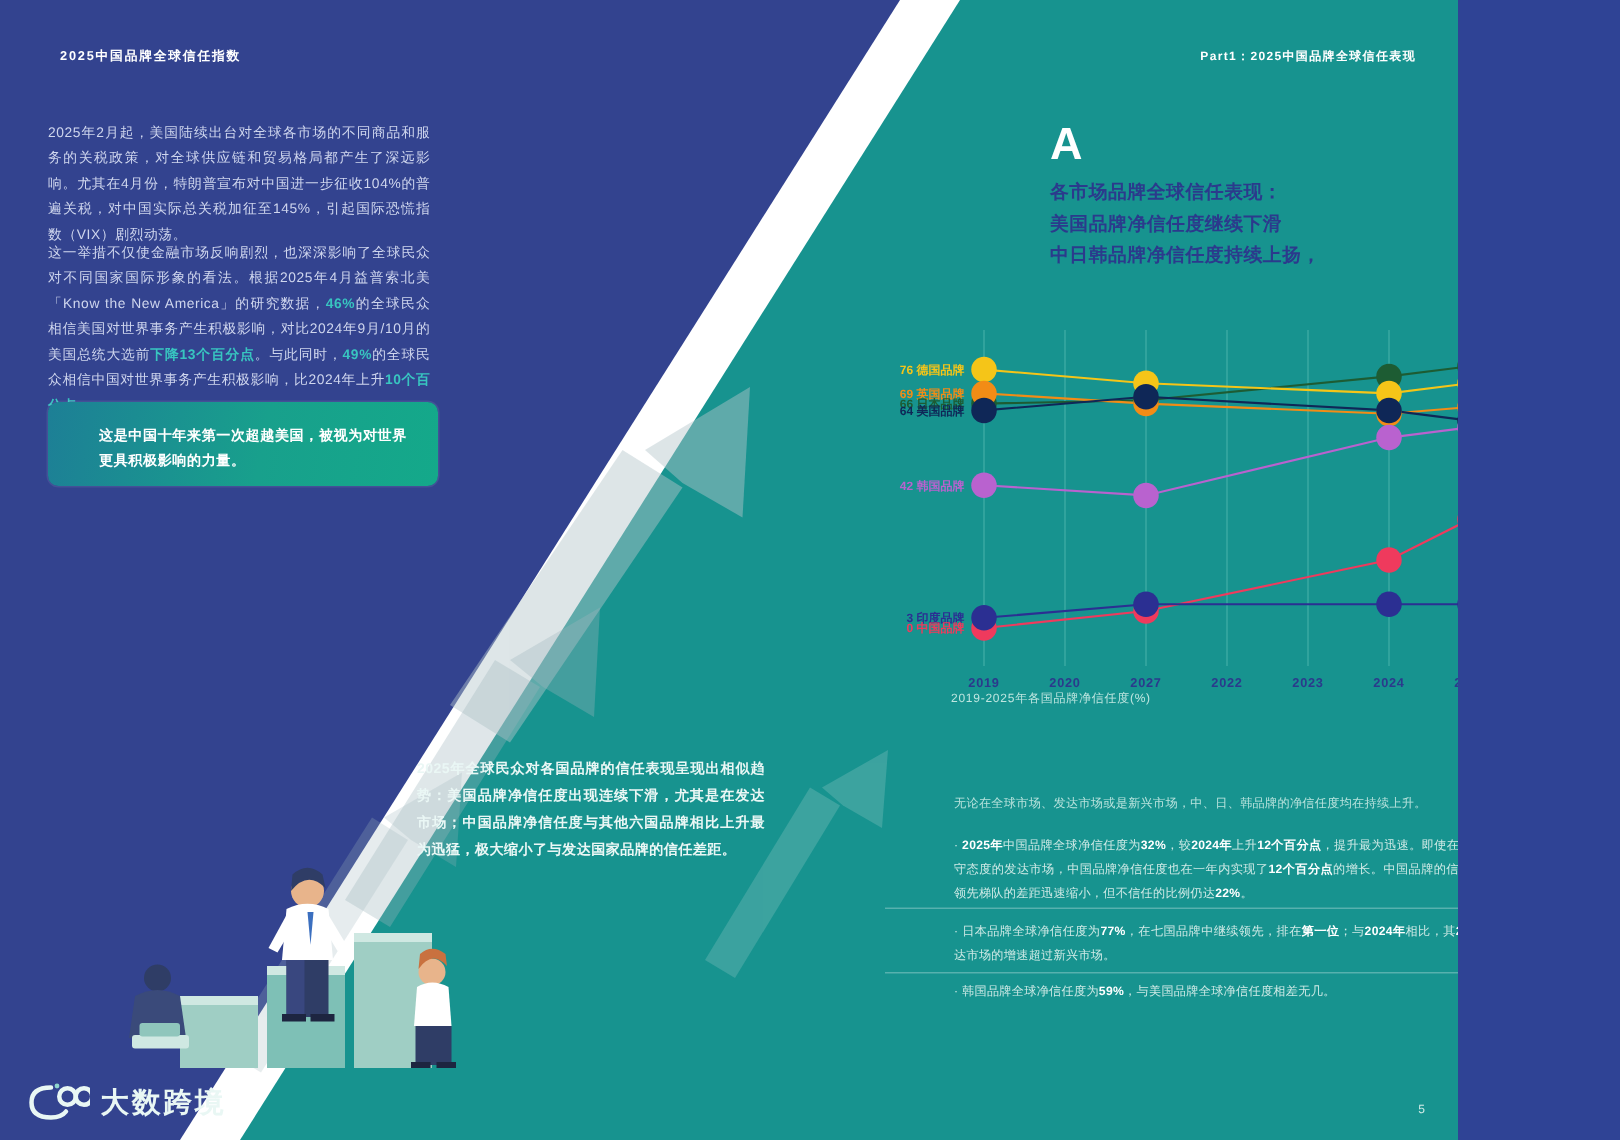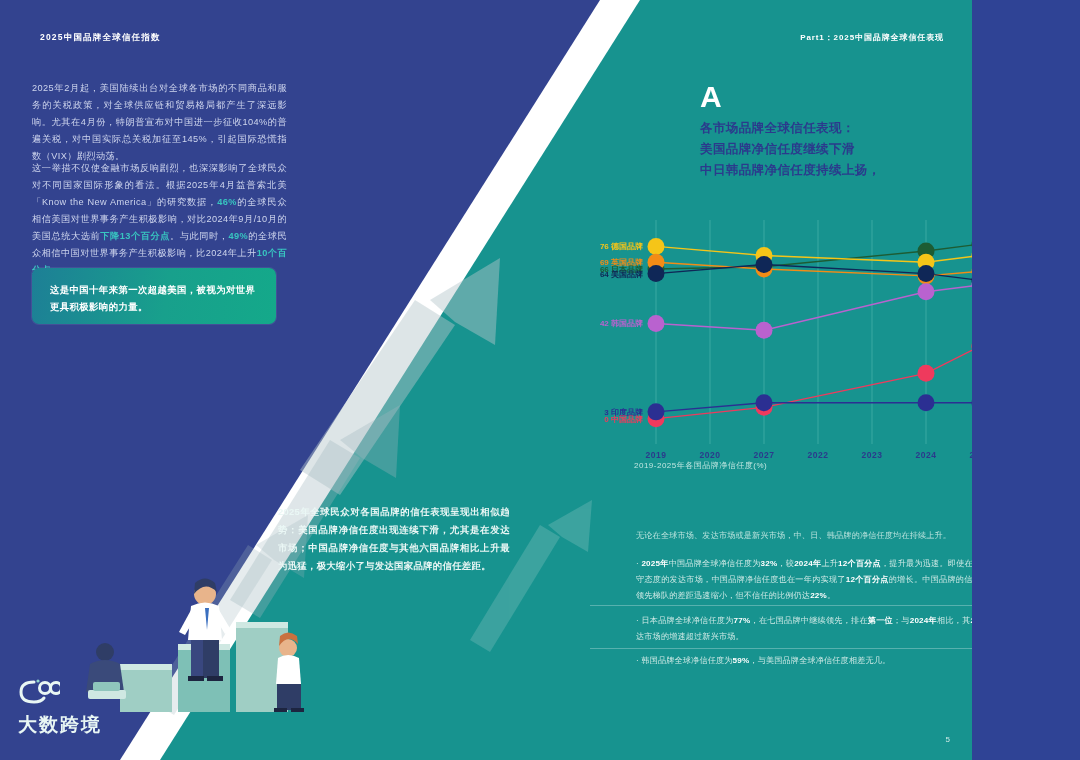--- a/index.html
+++ b/index.html
@@ -45,37 +45,38 @@
   }
   .p1{left:32px;top:80px;}
   .p2{left:32px;top:160px;}
   .tealtx{color:#38c5c0;font-weight:bold;}
 
   .callout{
     position:absolute;left:32px;top:268px;width:244px;height:56px;
     border-radius:7px;
     background:linear-gradient(100deg,#1d7f96 0%,#18a08c 55%,#14a98a 100%);
     box-shadow:0 0 0 1px rgba(255,255,255,.08);
+    padding-left:16px;
   }
   .callout span{
     display:block;padding:13px 18px 0 18px;
     color:#ffffff;font-size:9.4px;line-height:17px;font-weight:bold;letter-spacing:.4px;
   }
 
   .teal-note{
     position:absolute;left:278px;top:503px;width:232px;
     color:#eaf7f5;font-size:9.4px;line-height:18px;font-weight:bold;
     letter-spacing:.3px;text-align:justify;
   }
 
   
   .illus{position:absolute;left:60px;top:560px;width:320px;height:160px;}
 
   
-  .logo{position:absolute;left:18px;bottom:22px;display:flex;align-items:flex-start;gap:7px;flex-direction:column;}
+  .logo{position:absolute;left:18px;bottom:12px;display:flex;align-items:center;gap:7px;}
   .logo-text{color:#e9f7f4;font-size:19px;font-weight:bold;letter-spacing:2px;}
 
   
   .big-A{
     position:absolute;left:700px;top:82px;
     color:#ffffff;font-size:30px;font-weight:bold;line-height:30px;
   }
   .r-title{
     position:absolute;left:700px;top:118px;width:330px;
     color:#2b3a8c;font-size:12.5px;font-weight:bold;line-height:21px;letter-spacing:.4px;

